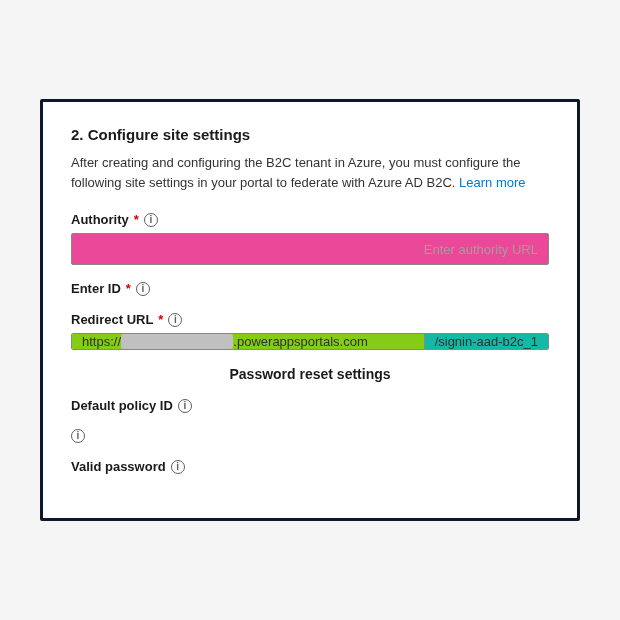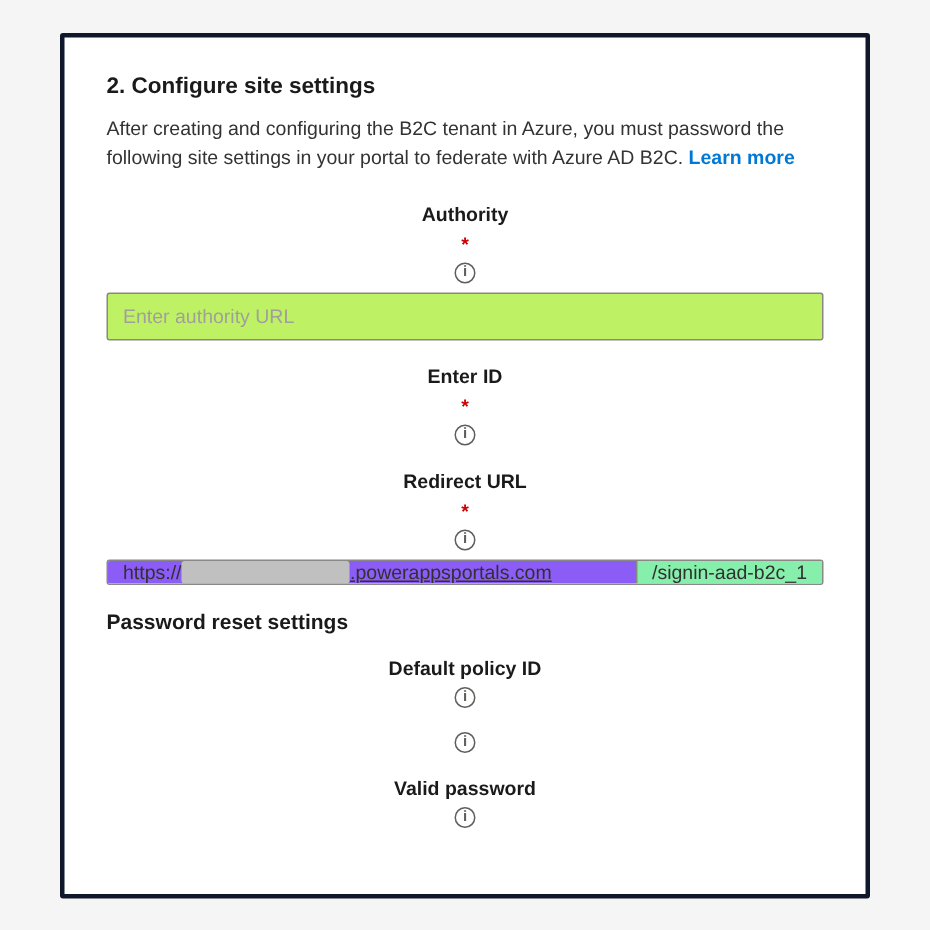--- a/index.html
+++ b/index.html
@@ -37,36 +37,34 @@
     .description {
       font-size: 13px;
       color: #333333;
       line-height: 1.5;
       margin-bottom: 20px;
     }
 
     .description a {
       color: #0078d4;
       text-decoration: none;
-      font-weight: bold;
     }
 
     .field-group {
       margin-bottom: 16px;
     }
 
     .field-label {
       font-size: 13px;
       font-weight: 600;
       color: #1a1a1a;
       margin-bottom: 6px;
       display: flex;
       align-items: center;
       gap: 5px;
-      flex-direction: column;
     }
 
     .required {
       color: #c00;
     }
 
     .info-icon {
       display: inline-flex;
       align-items: center;
       justify-content: center;
@@ -84,62 +82,64 @@
 
     .field-input {
       width: 100%;
       height: 32px;
       padding: 5px 10px;
       font-size: 13px;
       color: #323130;
       border: 1px solid #8a8886;
       border-radius: 2px;
       outline: none;
-      background: #bef264;
+      background: #ec4899;
+      text-align: right;
     }
 
     .field-input::placeholder {
       color: #a19f9d;
     }
 
     .redirect-url-wrapper {
       display: flex;
       border: 1px solid #8a8886;
       border-radius: 2px;
       overflow: hidden;
     }
 
     .redirect-url-suffix {
       display: flex;
       align-items: center;
       padding: 0 10px;
-      background: #86efac;
+      background: #14b8a6;
       border-left: 1px solid #8a8886;
       font-size: 13px;
       color: #323130;
       white-space: nowrap;
     }
 
     .section-subtitle {
       font-size: 14px;
       font-weight: 600;
       color: #1a1a1a;
       margin-top: 8px;
       margin-bottom: 16px;
+      text-align: center;
     }
   </style>
 </head>
 <body>
 
 <div class="card">
 
   <div class="section-title">2. Configure site settings</div>
 
   <div class="description">
-    <span>After creating and configuring the B2C tenant in Azure, you must password the following site settings in your portal to federate with Azure AD B2C.</span>
+    <span>After creating and configuring the B2C tenant in Azure, you must configure the following site settings in your portal to federate with Azure AD B2C.</span>
     <a href="#">Learn more</a>
   </div>
 
   <div class="field-group">
     <div class="field-label">
       <span>Authority</span>
       <span class="required">*</span>
       <span class="info-icon">i</span>
     </div>
     <input type="text" class="field-input" placeholder="Enter authority URL" style="">
@@ -153,24 +153,24 @@
     </div>
   </div>
 
   <div class="field-group">
     <div class="field-label">
       <span>Redirect URL</span>
       <span class="required">*</span>
       <span class="info-icon">i</span>
     </div>
     <div class="redirect-url-wrapper">
-        <div style="flex: 1 1 0%; display: flex; align-items: flex-start; padding: 0px 10px; font-size: 13px; color: rgb(50, 49, 48); background: #8b5cf6;">
+        <div style="flex: 1 1 0%; display: flex; align-items: flex-start; padding: 0px 10px; font-size: 13px; color: rgb(50, 49, 48); background: #84cc16;">
           <span style="color: rgb(50, 49, 48);">https://</span>
           <span style="background: rgb(192, 192, 192); color: transparent; border-radius: 2px; letter-spacing: 1px;">███████████</span>
-          <span style="color: rgb(50, 49, 48); text-decoration: underline;">.powerappsportals.com</span>
+          <span style="color: rgb(50, 49, 48);">.powerappsportals.com</span>
         </div>
 
       <div class="redirect-url-suffix">
         <span>/signin-aad-b2c_1</span>
       </div>
     </div>
 
   </div>
 
   <div class="section-subtitle">Password reset settings</div>

